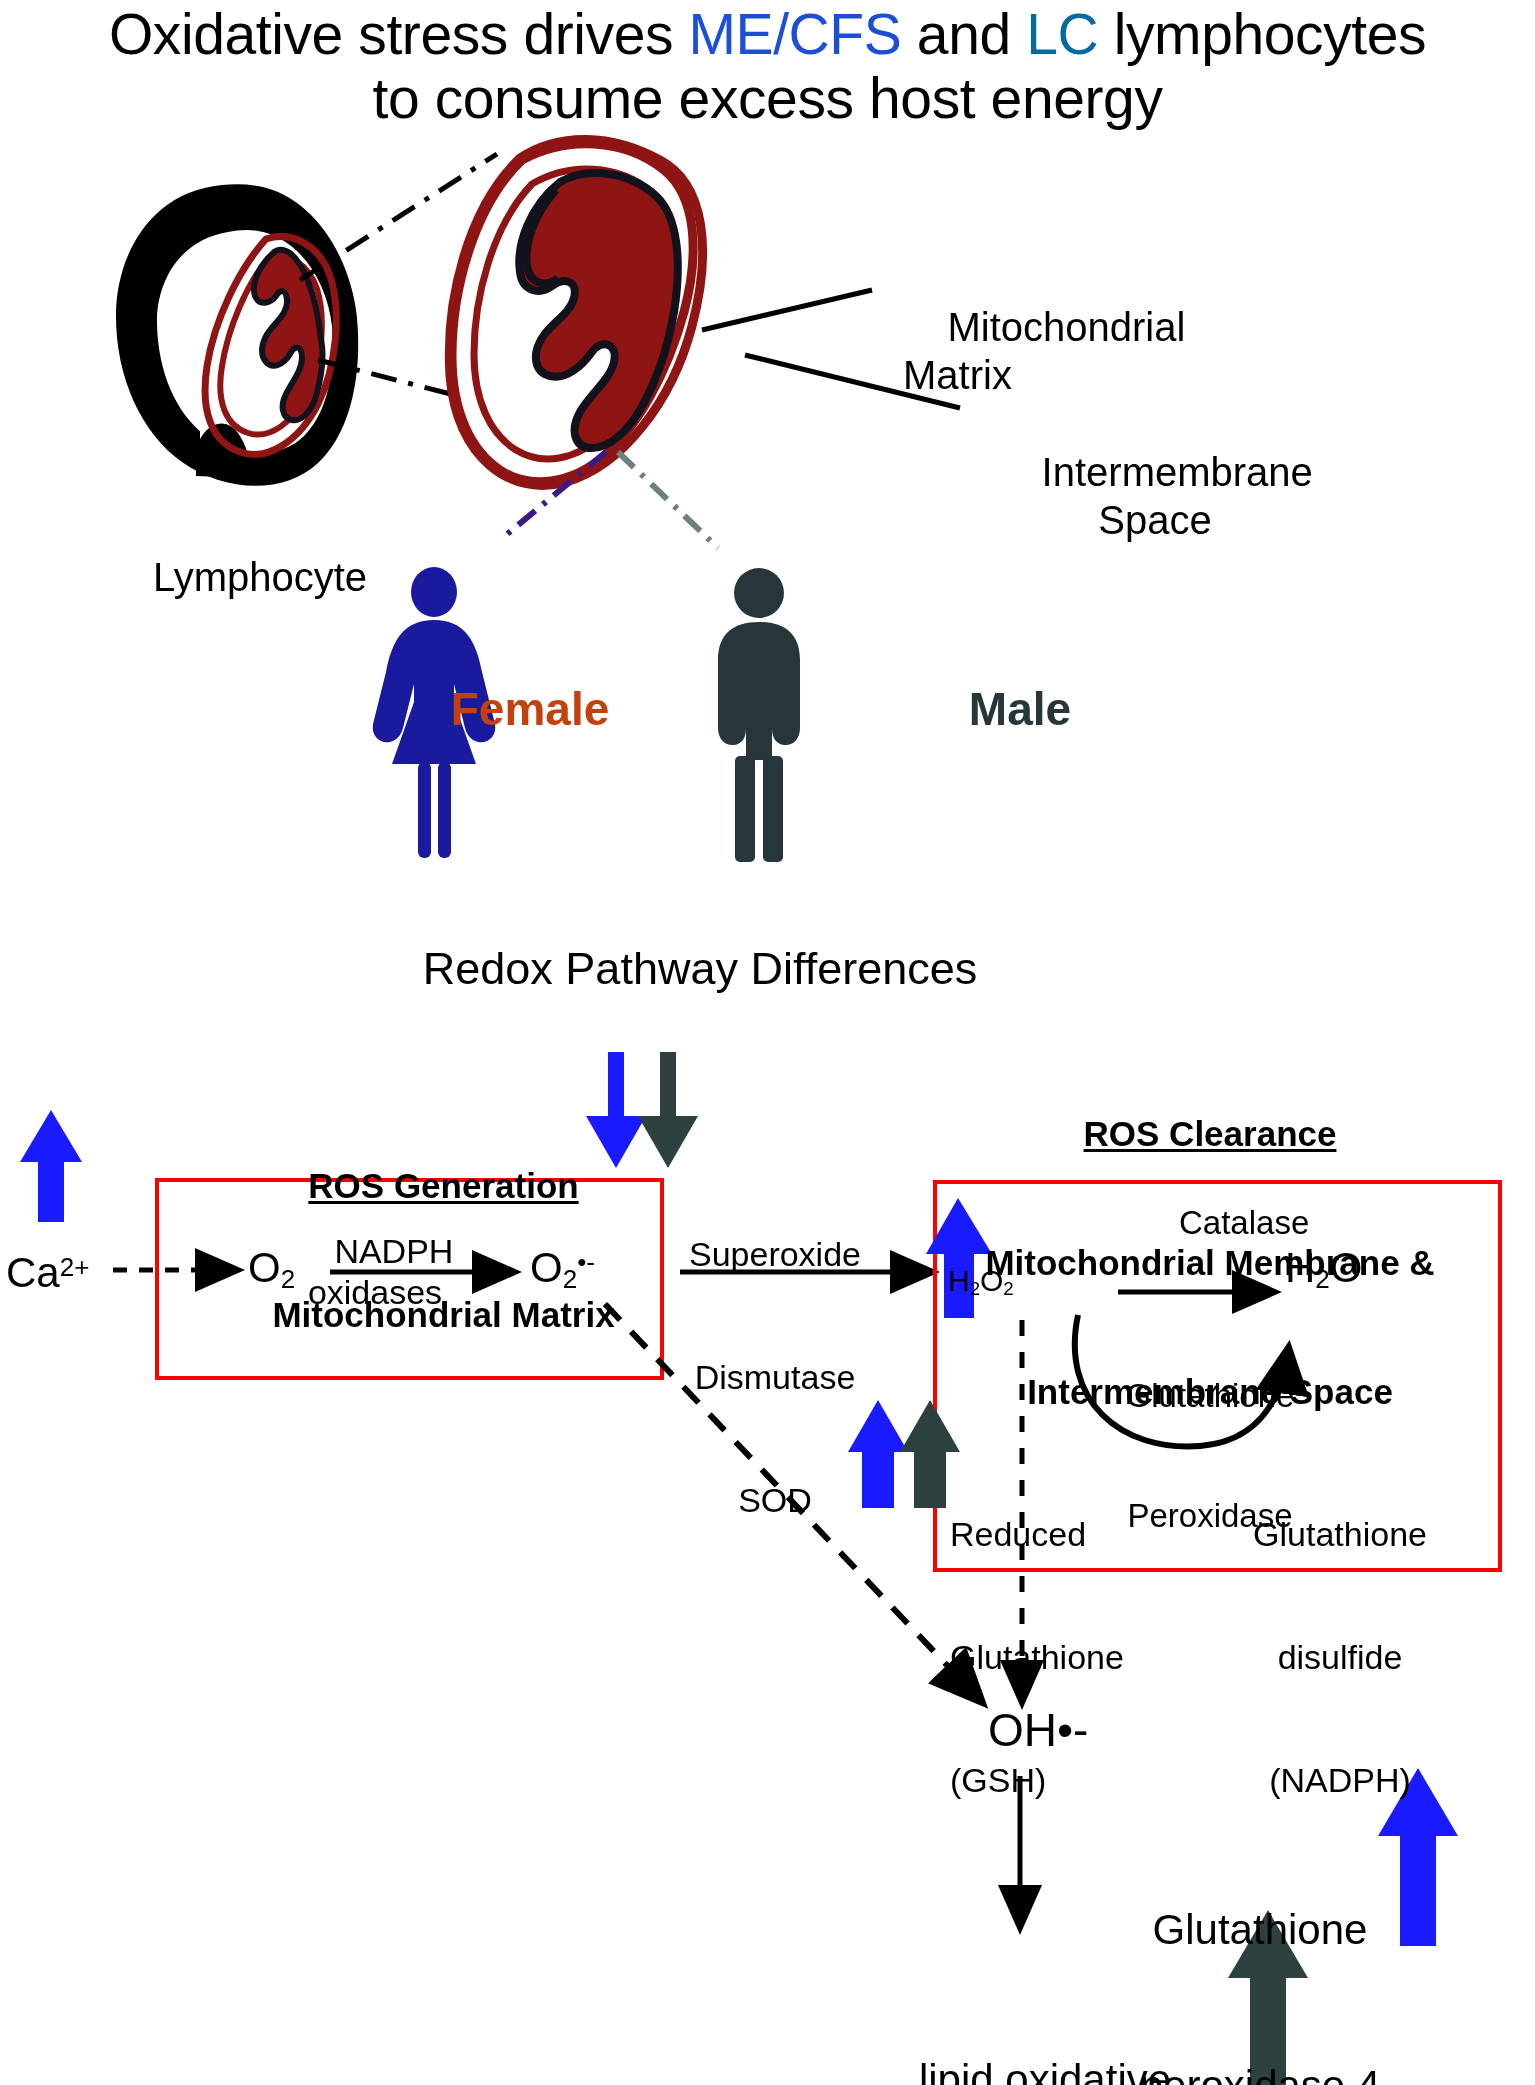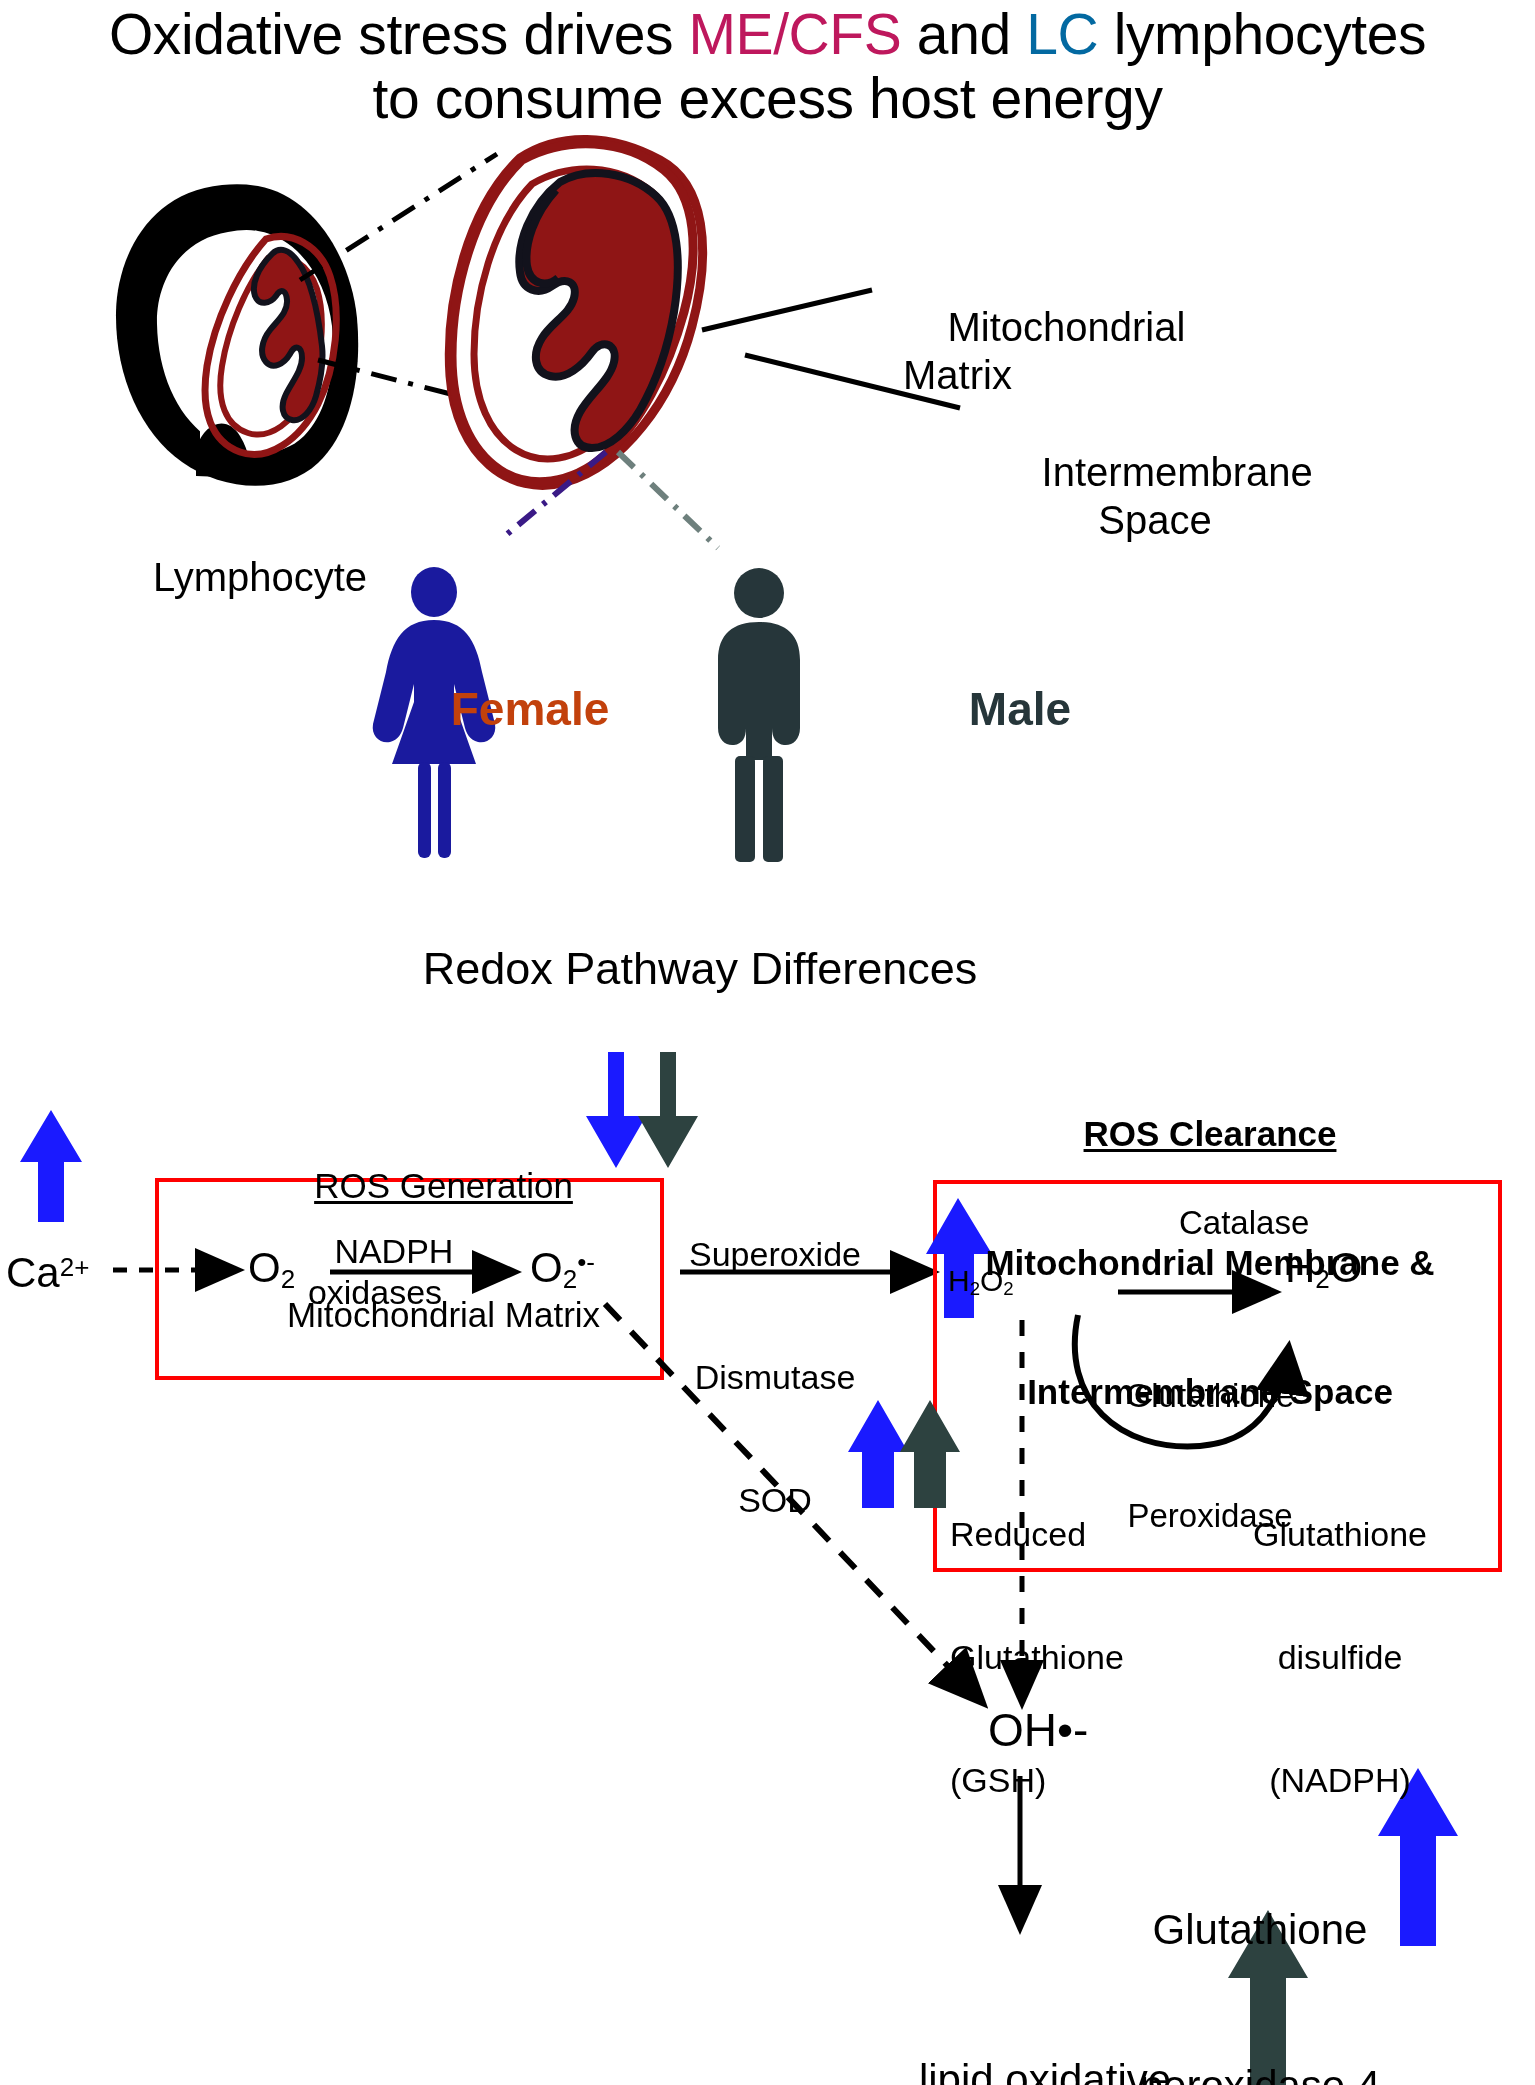--- a/index.html
+++ b/index.html
@@ -28,21 +28,21 @@
     left: 0; top: 2px;
     width: 1535px;
     text-align: center;
     font-size: 57px;
     line-height: 64px;
     letter-spacing: -0.4px;
     white-space: nowrap;
   }
   #title-line1 { display: block; }
   #title-line2 { display: block; }
-  .tok-red { color: #be185d; }
+  .tok-red { color: #1d4ed8; }
   .tok-green { color: #0369a1; }
 
   
   #art {
     left: 0; top: 0;
     width: 1535px;
     height: 2085px;
     pointer-events: none;
   }
 
@@ -95,21 +95,21 @@
     text-align: center;
     font-size: 45px;
   }
 
   #label-ros-gen {
     left: 160px; top: 1078px;
     width: 567px;
     text-align: center;
     font-size: 35px;
     line-height: 43px;
-    font-weight: normal;
+    font-weight: bold;
   }
   #label-ros-gen .u { text-decoration: underline; text-underline-offset: 3px; }
 
   #label-ros-clear {
     left: 900px; top: 1026px;
     width: 620px;
     text-align: center;
     font-size: 35px;
     line-height: 43px;
     font-weight: bold;

